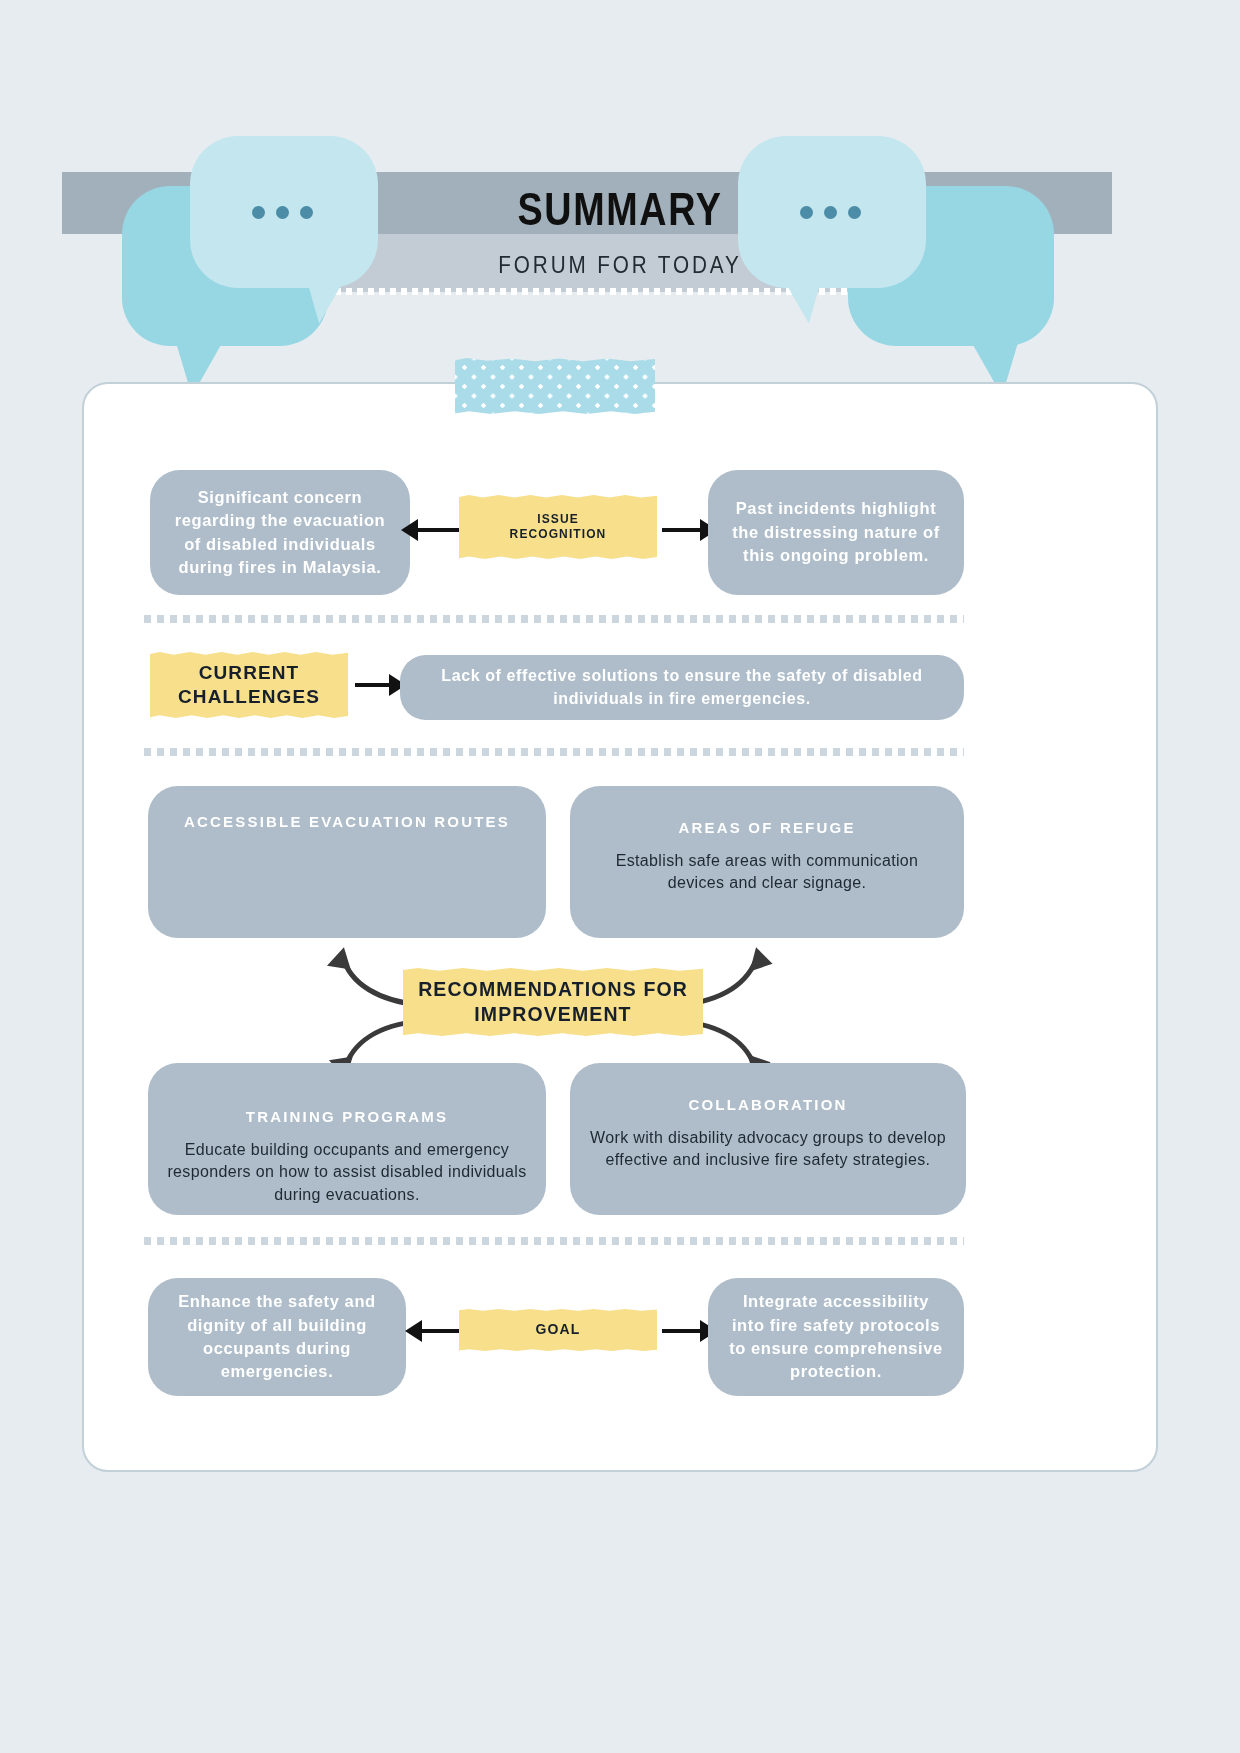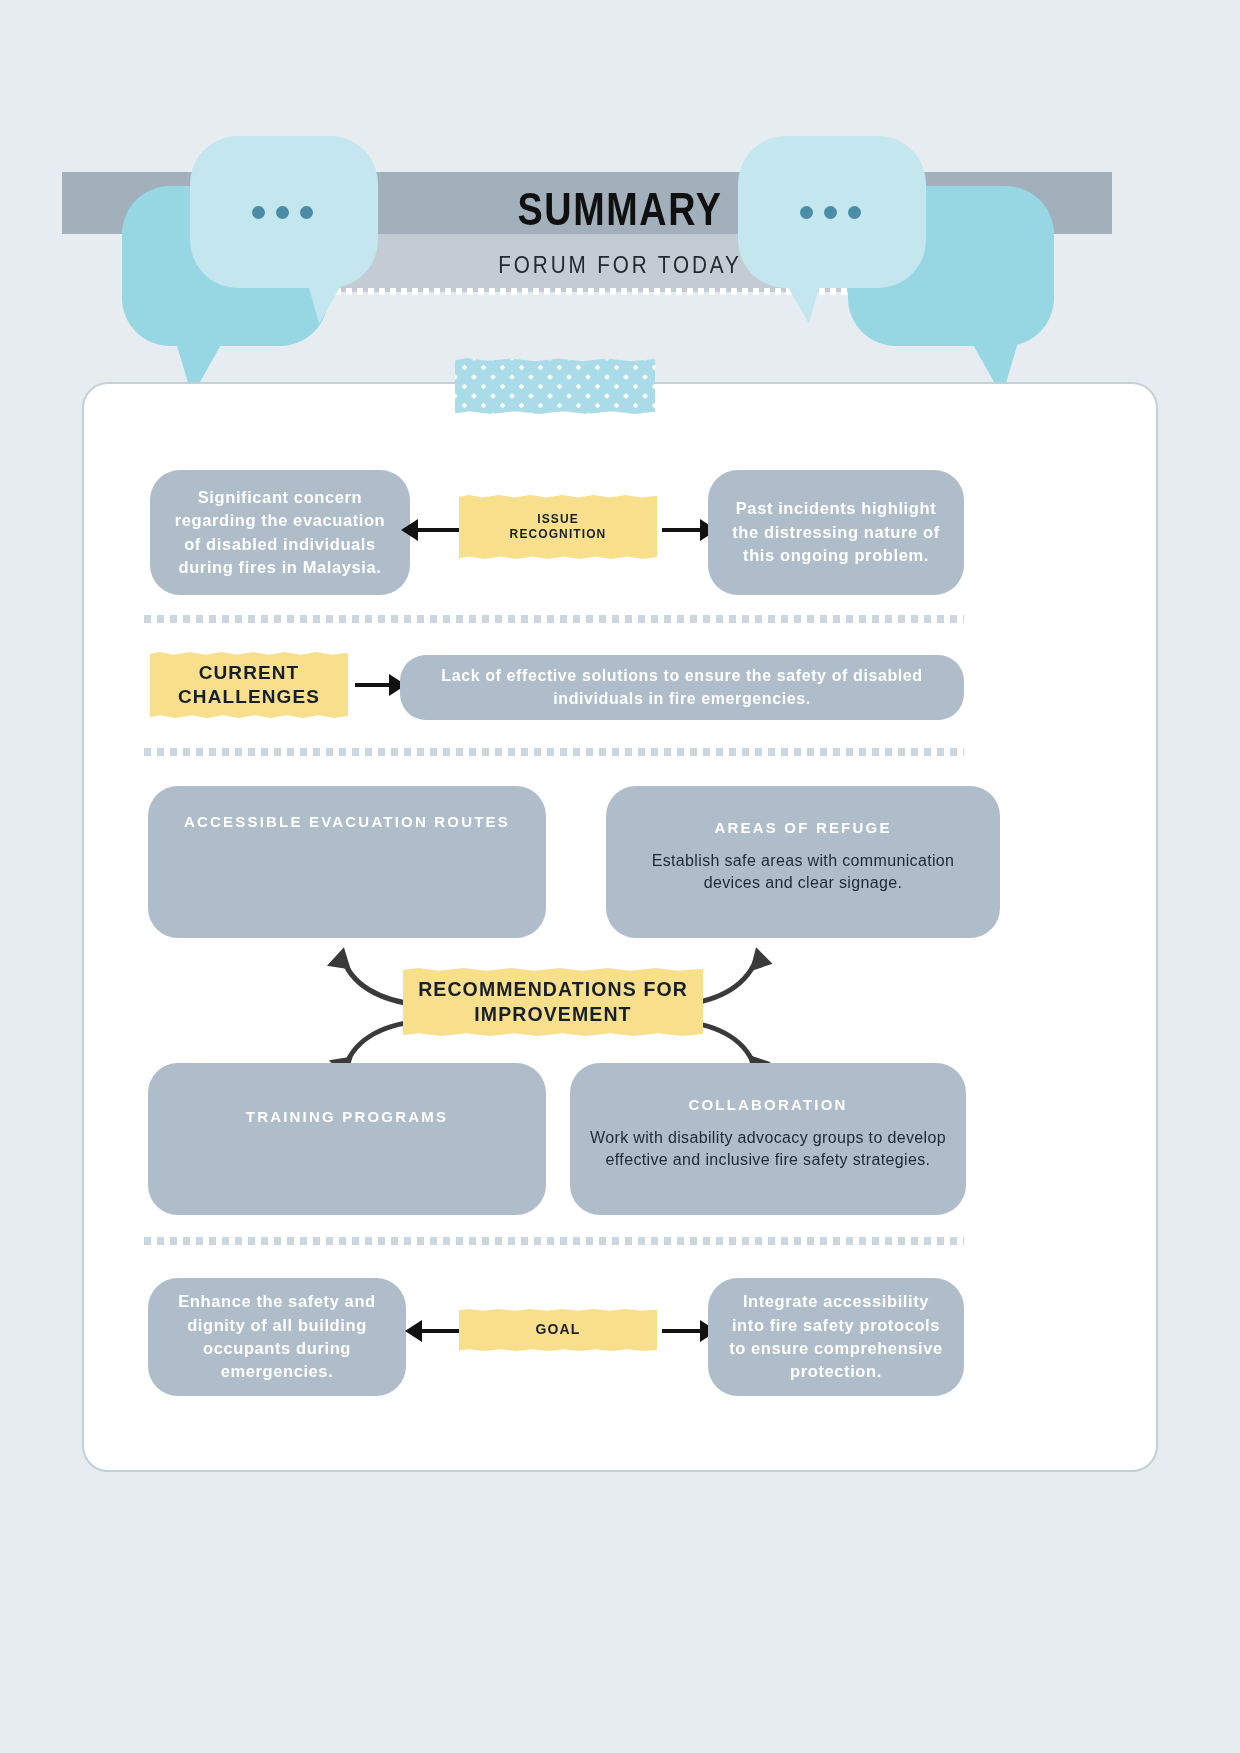--- a/index.html
+++ b/index.html
@@ -344,21 +344,21 @@
 <div class="gbox" style="left:400px; top:655px; width:564px; height:65px; border-radius:26px;">
   <div class="gbox-white-text" style="font-size:16px;">Lack of effective solutions to ensure the safety of disabled individuals in fire emergencies.</div>
 </div>
 
 <div class="divider" style="left:144px; top:748px; width:820px;"></div>
 
 <div class="gbox" style="left:148px; top:786px; width:398px; height:152px; justify-content:flex-start; padding-top:26px;">
   <div class="gbox-head">ACCESSIBLE EVACUATION ROUTES</div>
 </div>
 
-<div class="gbox" style="left:570px; top:786px; width:394px; height:152px; justify-content:flex-start; padding-top:32px;margin-left:36px;">
+<div class="gbox" style="left:570px; top:786px; width:394px; height:152px; justify-content:flex-start; padding-top:32px;">
   <div class="gbox-head">AREAS OF REFUGE</div>
   <div class="gbox-dark-text">Establish safe areas with communication devices and clear signage.</div>
 </div>
 
 <svg class="curve-svg" style="left:320px; top:925px;" width="460" height="180" viewBox="0 0 460 180">
 
   <path d="M100,80 C60,76 30,60 22,30" fill="none" stroke="#3a3a3a" stroke-width="5" stroke-linecap="round"></path>
   <path d="M22,22 L10,44 L34,42 Z" fill="#3a3a3a" transform="rotate(14 22 30)"></path>
 
   <path d="M360,80 C400,76 428,60 438,30" fill="none" stroke="#3a3a3a" stroke-width="5" stroke-linecap="round"></path>
@@ -373,20 +373,21 @@
 
 <div class="ylabel" style="left:403px; top:968px; width:300px; height:68px; font-size:19.5px;">
   <span>
     <span>RECOMMENDATIONS FOR</span><br>
     <span>IMPROVEMENT</span>
   </span>
 </div>
 
 <div class="gbox" style="left:148px; top:1063px; width:398px; height:152px; justify-content:flex-start; padding-top:44px;">
   <div class="gbox-head">TRAINING PROGRAMS</div>
+  <div class="gbox-dark-text">Educate building occupants and emergency responders on how to assist disabled individuals during evacuations.</div>
 </div>
 
 <div class="gbox" style="left:570px; top:1063px; width:396px; height:152px; justify-content:flex-start; padding-top:32px;">
   <div class="gbox-head">COLLABORATION</div>
   <div class="gbox-dark-text">Work with disability advocacy groups to develop effective and inclusive fire safety strategies.</div>
 </div>
 
 <div class="divider" style="left:144px; top:1237px; width:820px;"></div>
 
 <div class="gbox" style="left:148px; top:1278px; width:258px; height:118px;">

